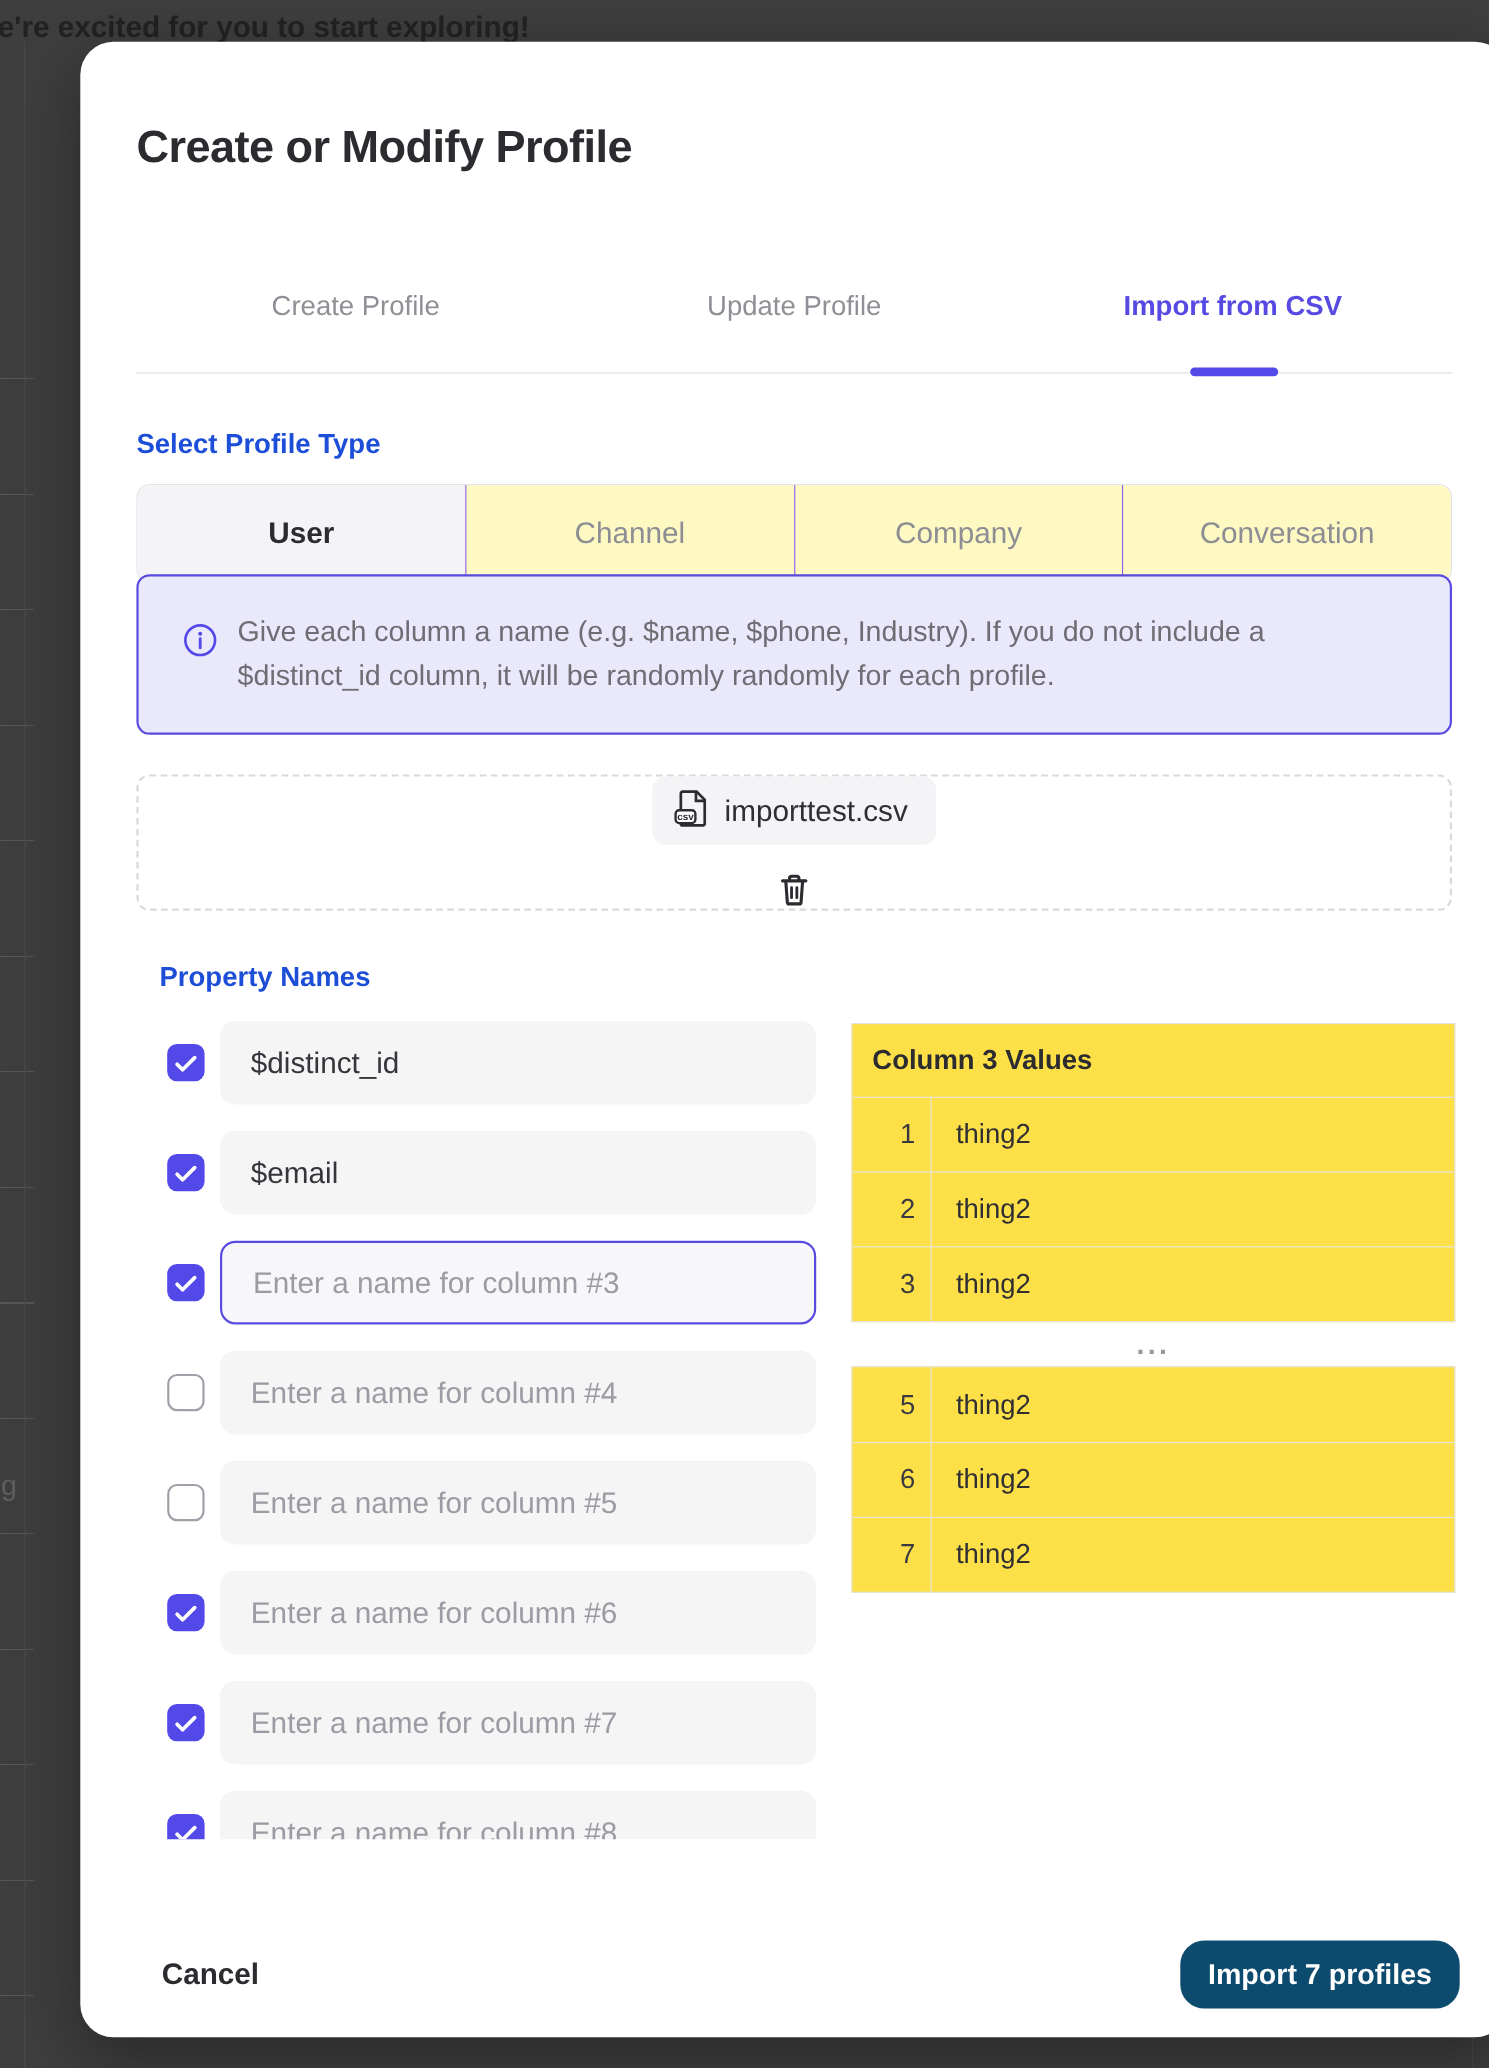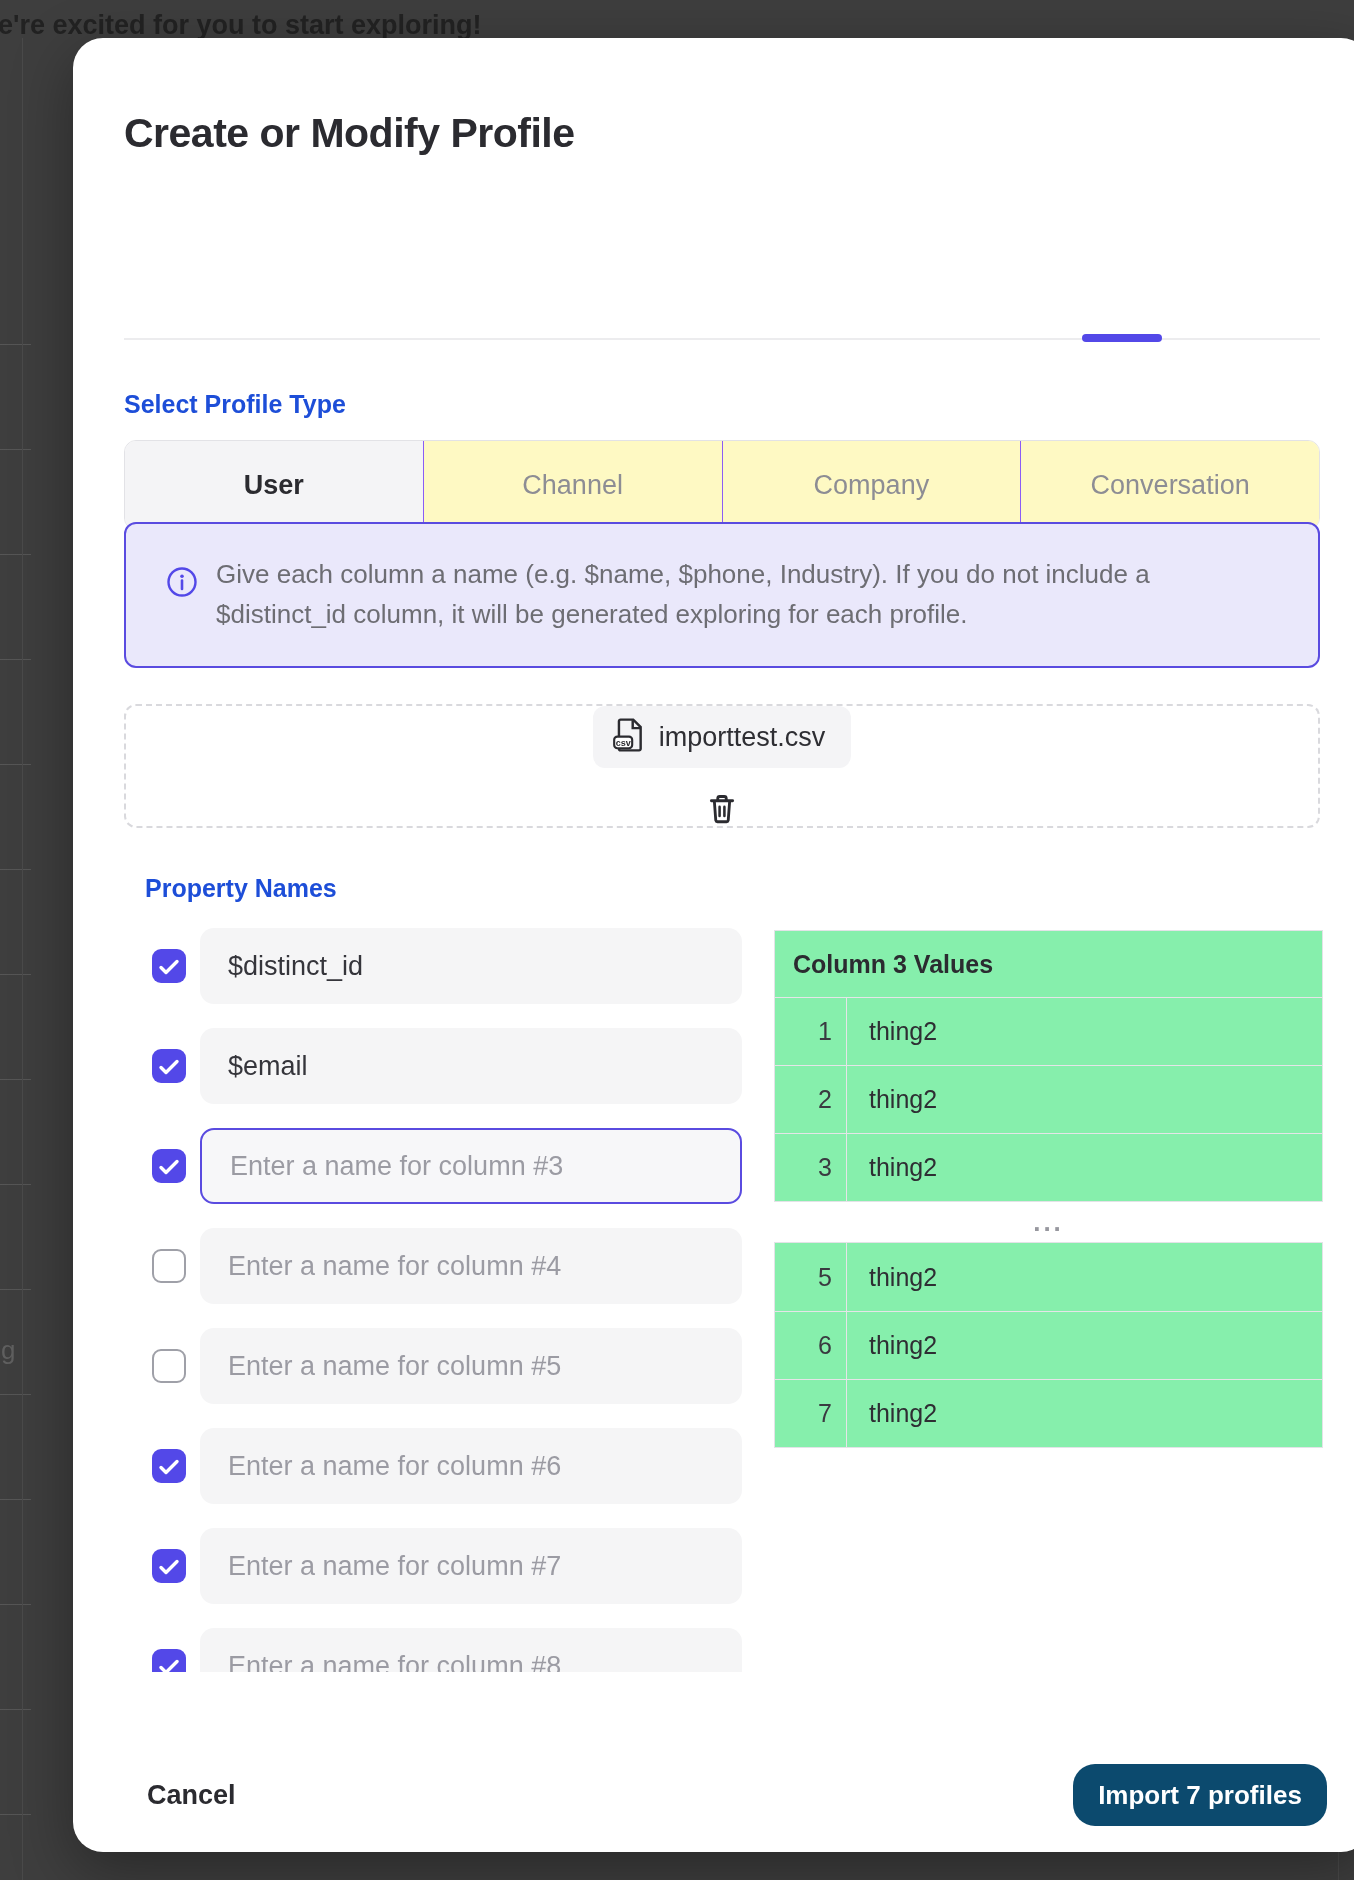--- a/index.html
+++ b/index.html
@@ -59,21 +59,21 @@
   .checkbox { position:absolute; left:18px; top:21px; width:34px; height:34px; border-radius:9px; cursor:pointer; }
   .checkbox.checked { background:#5348E8; }
   .checkbox.checked svg { position:absolute; left:5px; top:6px; }
   .checkbox.unchecked { background:#fff; border:2px solid #9fa0a8; }
   .prop-input { position:absolute; left:66px; top:0; width:542px; height:76px; background:#f5f5f6; border:none; border-radius:14px; padding:0 28px; font-family:"Liberation Sans",sans-serif; font-size:27px; color:#35353b; outline:none; }
   .prop-input::placeholder { color:#9b9ba3; opacity:1; }
   .prop-input.focused { border:2px solid #5A4BE0; background:#f7f7f9; }
 
   
   .preview { position:absolute; left:701px; top:892px; width:549px; }
-  .ptable { border:1px solid #e3e3e7; background:#86efac; }
+  .ptable { border:1px solid #e3e3e7; background:#fde047; }
   .ptable-header { height:66px; display:flex; align-items:center; padding-left:18px; font-size:25px; font-weight:700; color:#2b2b30; }
   .prow { display:flex; border-top:1px solid #e5e5e8; height:68px; }
   .pcell-idx { width:72px; display:flex; align-items:center; justify-content:flex-end; padding-right:14px; font-size:25px; color:#3a3a40; border-right:1px solid #e5e5e8; }
   .pcell-val { flex:1; display:flex; align-items:center; padding-left:22px; font-size:25px; color:#2e2e33; }
   .ptable.second .prow:first-child { border-top:none; }
   .ellipsis-sep { height:40px; display:flex; align-items:center; justify-content:center; color:#97979e; font-size:26px; letter-spacing:3px; font-weight:700; }
 
   
   .cancel-btn { position:absolute; left:74px; top:1742px; font-size:27px; font-weight:700; color:#2b2b30; background:none; border:none; cursor:pointer; font-family:"Liberation Sans",sans-serif; }
   .import-btn { position:absolute; left:1000px; top:1726px; width:254px; height:62px; background:#0c4a6e; color:#ffffff; border:none; border-radius:22px; font-size:26px; font-weight:700; cursor:pointer; font-family:"Liberation Sans",sans-serif; display:flex; align-items:center; justify-content:center; }
@@ -89,40 +89,45 @@
 <div class="bg-frag frag-col">Col</div>
 <div class="bg-frag frag-ata">ata</div>
 <div class="bg-frag frag-lab">lab</div>
 <div class="bg-frag frag-a">a</div>
 <div class="bg-frag frag-g">g</div>
 
 <div class="modal">
 
   <div class="modal-title">Create or Modify Profile</div>
 
+  <div class="tabbar">
+    <div class="tab">Create Profile</div>
+    <div class="tab">Update Profile</div>
+    <div class="tab active">Import from CSV</div>
+  </div>
   <div class="tab-divider"></div>
   <div class="tab-underline"></div>
 
   <div class="section-label lbl-profile-type">Select Profile Type</div>
   <div class="segmented">
     <div class="segment selected">User</div>
     <div class="segment">Channel</div>
     <div class="segment">Company</div>
     <div class="segment">Conversation</div>
   </div>
 
   <div class="banner">
     <span class="banner-icon">
       <svg width="32" height="32" viewBox="0 0 32 32">
         <circle cx="16" cy="16" r="13.5" fill="none" stroke="#5348E8" stroke-width="2.4"></circle>
         <circle cx="16" cy="10.2" r="1.8" fill="#5348E8"></circle>
         <path d="M16 14.6v8.4" stroke="#5348E8" stroke-width="2.6" stroke-linecap="round"></path>
       </svg>
     </span>
-    <div class="banner-text">Give each column a name (e.g. $name, $phone, Industry). If you do not include a $distinct_id column, it will be generated exploring for each profile.</div>
+    <div class="banner-text">Give each column a name (e.g. $name, $phone, Industry). If you do not include a $distinct_id column, it will be randomly randomly for each profile.</div>
   </div>
 
   <div class="dropzone">
     <div class="file-chip">
       <span>
         <svg width="36" height="36" viewBox="0 0 34 34">
           <path d="M9 2.5 h12 l7 7 V30 a1.5 1.5 0 0 1 -1.5 1.5 H9 A1.5 1.5 0 0 1 7.5 30 V4 A1.5 1.5 0 0 1 9 2.5 z" fill="none" stroke="#2b2b30" stroke-width="2.3"></path>
           <path d="M20.5 3 v7.5 H28" fill="none" stroke="#2b2b30" stroke-width="2.3"></path>
           <rect x="3" y="18.5" width="17" height="11" rx="3" fill="#ffffff" stroke="#2b2b30" stroke-width="2"></rect>
           <text x="11.5" y="27" text-anchor="middle" font-size="8.5" font-weight="bold" fill="#2b2b30" font-family="Liberation Sans, sans-serif">csv</text>

